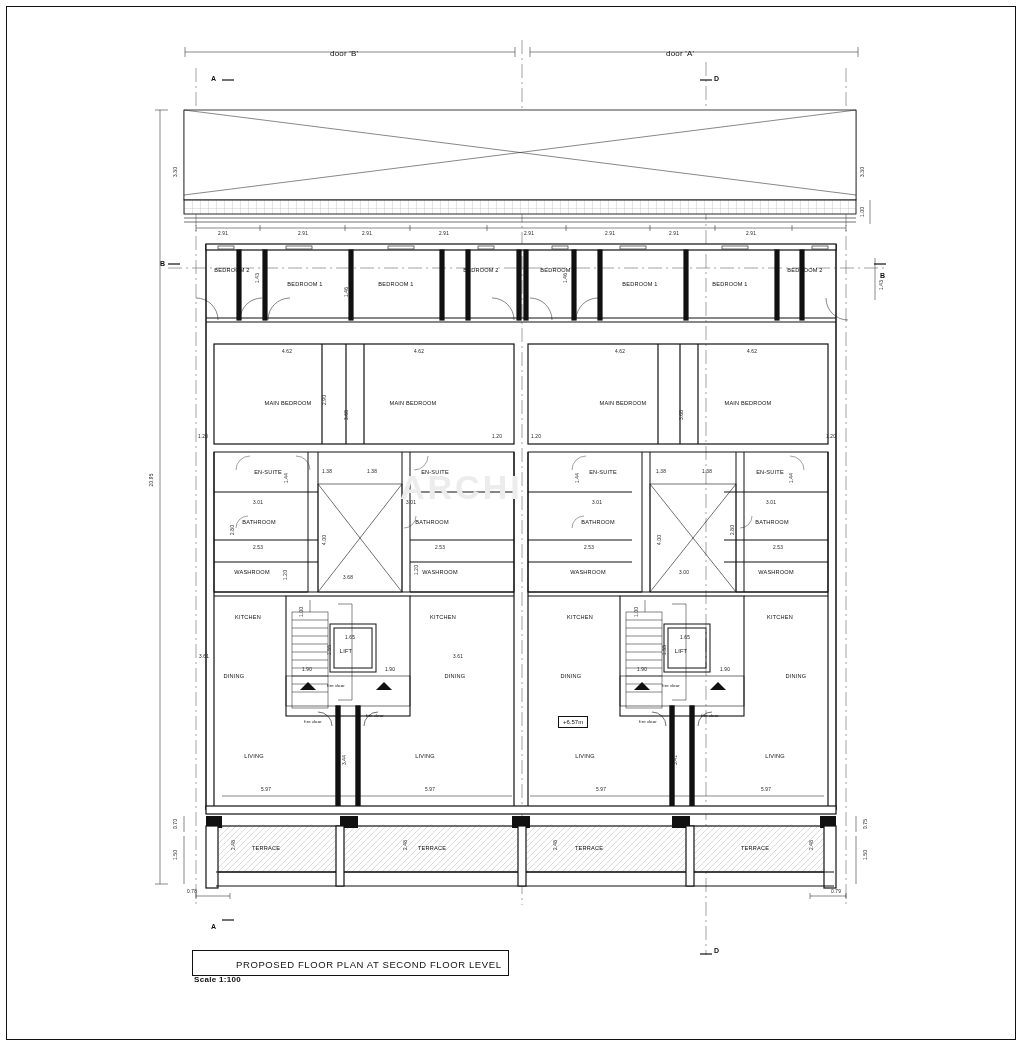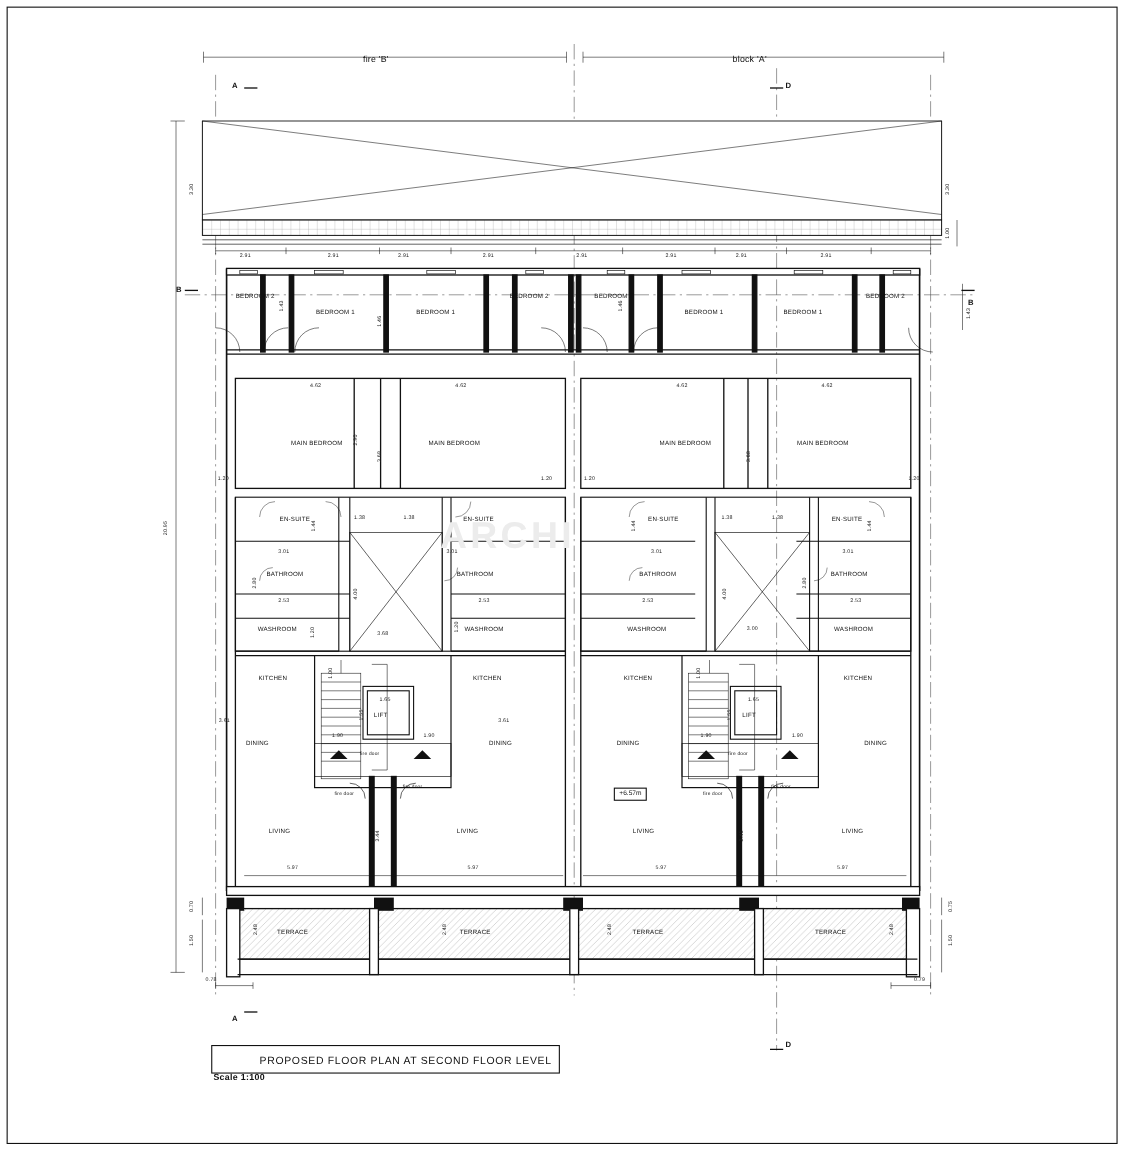--- a/index.html
+++ b/index.html
@@ -312,22 +312,22 @@
         <line x1="168" y1="264" x2="180" y2="264"></line>
         <line x1="874" y1="264" x2="886" y2="264"></line>
         <line x1="222" y1="920" x2="234" y2="920"></line>
         <line x1="700" y1="954" x2="712" y2="954"></line>
       </g>
     </g>
   </svg>
 
   <div class="wm" style="left:400px;top:468px;">ARCHI</div>
 
-  <div class="lbl block" style="left:330px;top:50px;">fire 'B'</div>
-  <div class="lbl block" style="left:666px;top:50px;">block 'A'</div>
+  <div class="lbl block" style="left:330px;top:50px;">door 'B'</div>
+  <div class="lbl block" style="left:666px;top:50px;">door 'A'</div>
 
   <div class="lbl mark" style="left:211px;top:75px;">A</div>
   <div class="lbl mark" style="left:714px;top:75px;">D</div>
   <div class="lbl mark" style="left:160px;top:260px;">B</div>
   <div class="lbl mark" style="left:880px;top:272px;">B</div>
   <div class="lbl mark" style="left:211px;top:923px;">A</div>
   <div class="lbl mark" style="left:714px;top:947px;">D</div>
 
   <div class="levelbox" style="left:558px;top:716px;">+6.57m</div>
 

